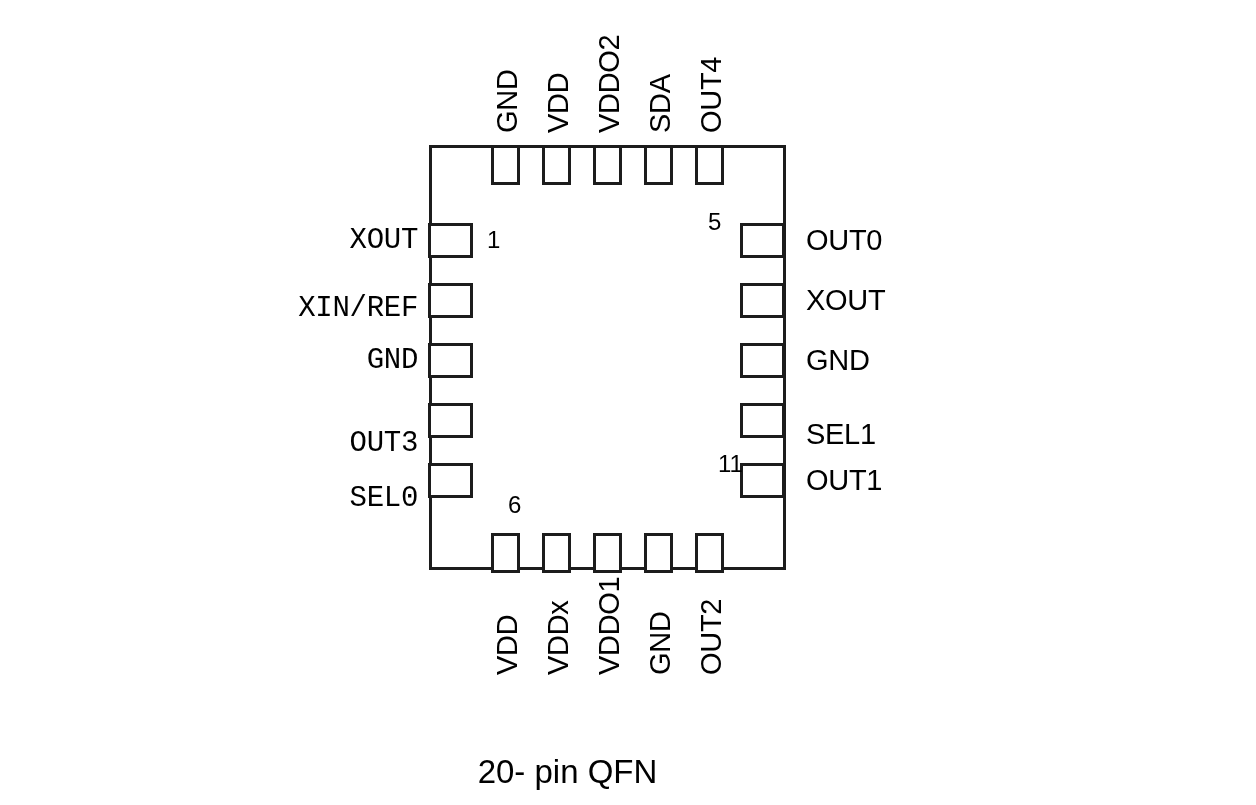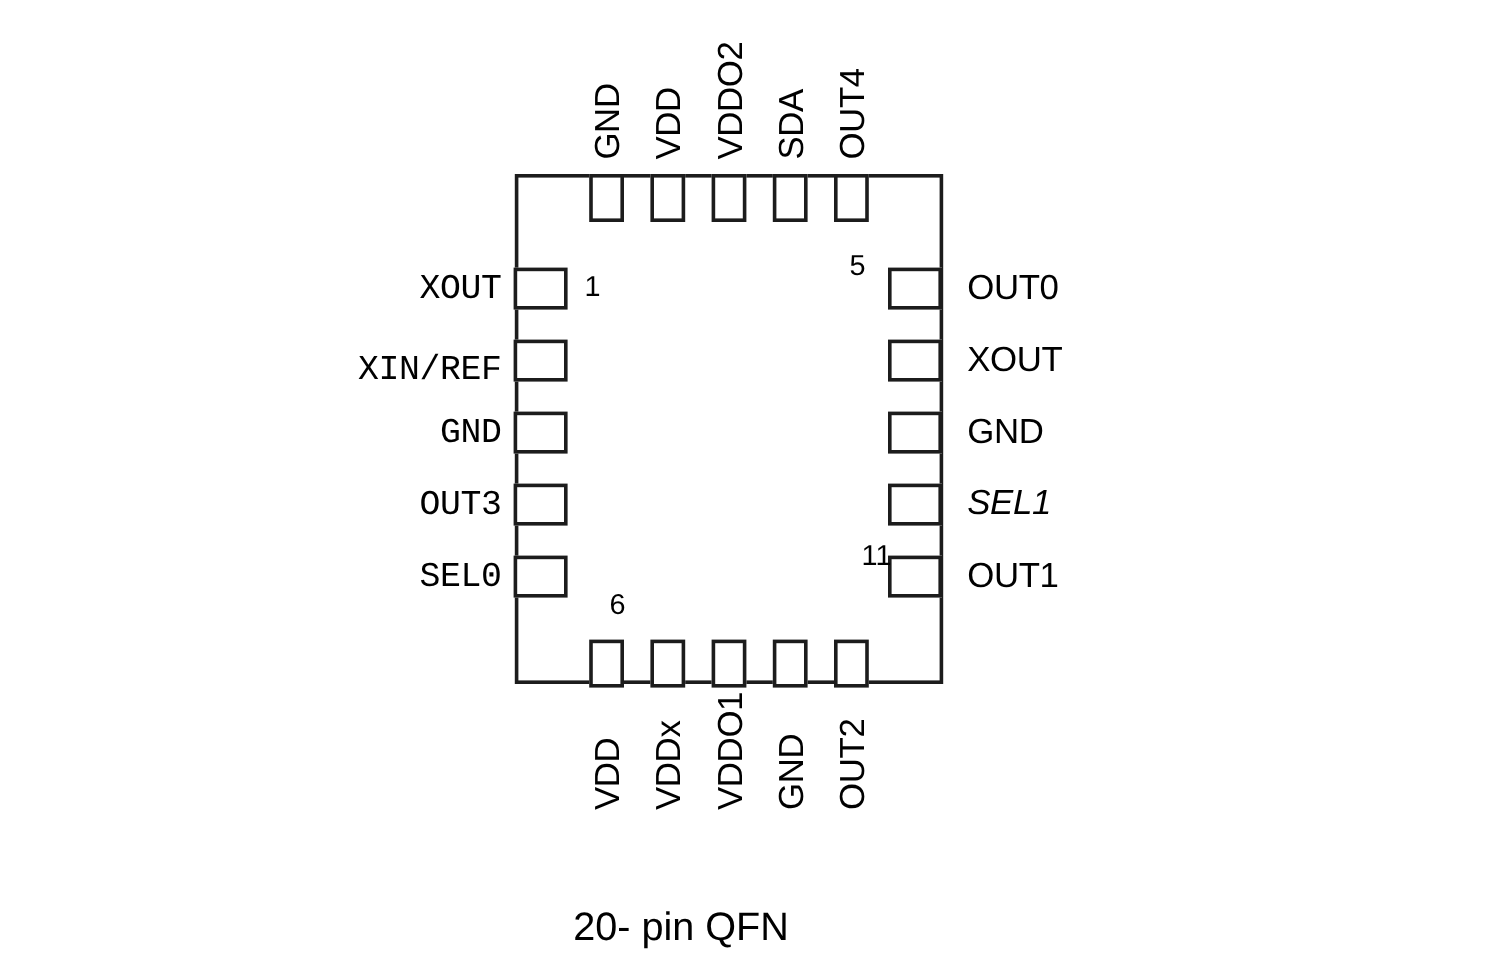--- a/index.html
+++ b/index.html
@@ -128,33 +128,33 @@
 
   <div class="pin pin-h pin-left" style="top:223px;"></div>
   <div class="pin pin-h pin-left" style="top:283px;"></div>
   <div class="pin pin-h pin-left" style="top:343px;"></div>
   <div class="pin pin-h pin-left" style="top:403px;"></div>
   <div class="pin pin-h pin-left" style="top:463px;"></div>
 
   <div class="side-label left" style="top:223px;">XOUT</div>
   <div class="side-label left" style="top:291px;">XIN/REF</div>
   <div class="side-label left" style="top:343px;">GND</div>
-  <div class="side-label left" style="top:403px;">OUT3</div>
-  <div class="side-label left" style="top:463px;">SEL0</div>
+  <div class="side-label left" style="top:426px;">OUT3</div>
+  <div class="side-label left" style="top:481px;">SEL0</div>
 
   <div class="pin pin-h pin-right" style="top:223px;"></div>
   <div class="pin pin-h pin-right" style="top:283px;"></div>
   <div class="pin pin-h pin-right" style="top:343px;"></div>
   <div class="pin pin-h pin-right" style="top:403px;"></div>
   <div class="pin pin-h pin-right" style="top:463px;"></div>
 
   <div class="side-label right" style="top:223px;">OUT0</div>
   <div class="side-label right" style="top:283px;">XOUT</div>
   <div class="side-label right" style="top:343px;">GND</div>
-  <div class="side-label right" style="top:402px;font-style:italic;">SEL1</div>
+  <div class="side-label right" style="top:417px;">SEL1</div>
   <div class="side-label right" style="top:463px;">OUT1</div>
 
   <div class="pin-number" style="left:487px; top:228px;">1</div>
   <div class="pin-number" style="left:508px; top:493px;">6</div>
   <div class="pin-number" style="left:718px; top:452px;">11</div>
   <div class="pin-number" style="left:708px; top:210px;">5</div>
 
   <div class="caption">20- pin QFN</div>
 
 </div>

